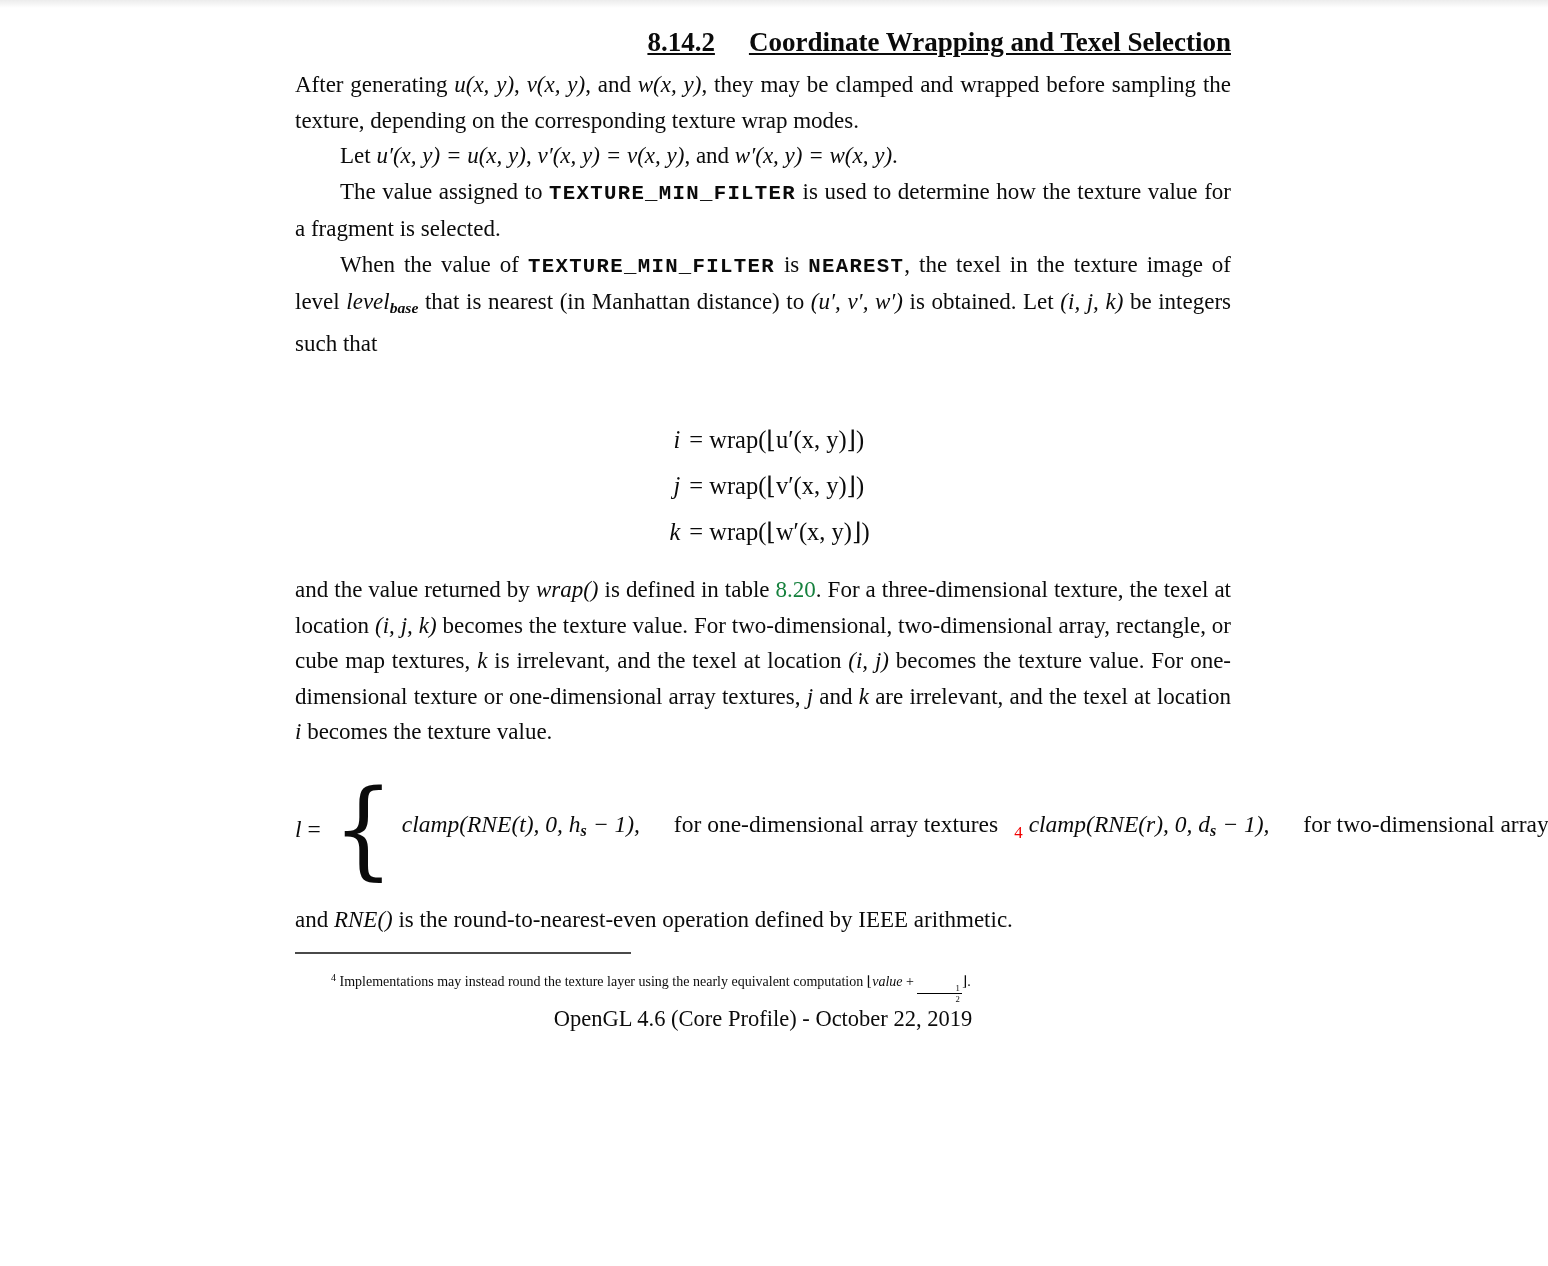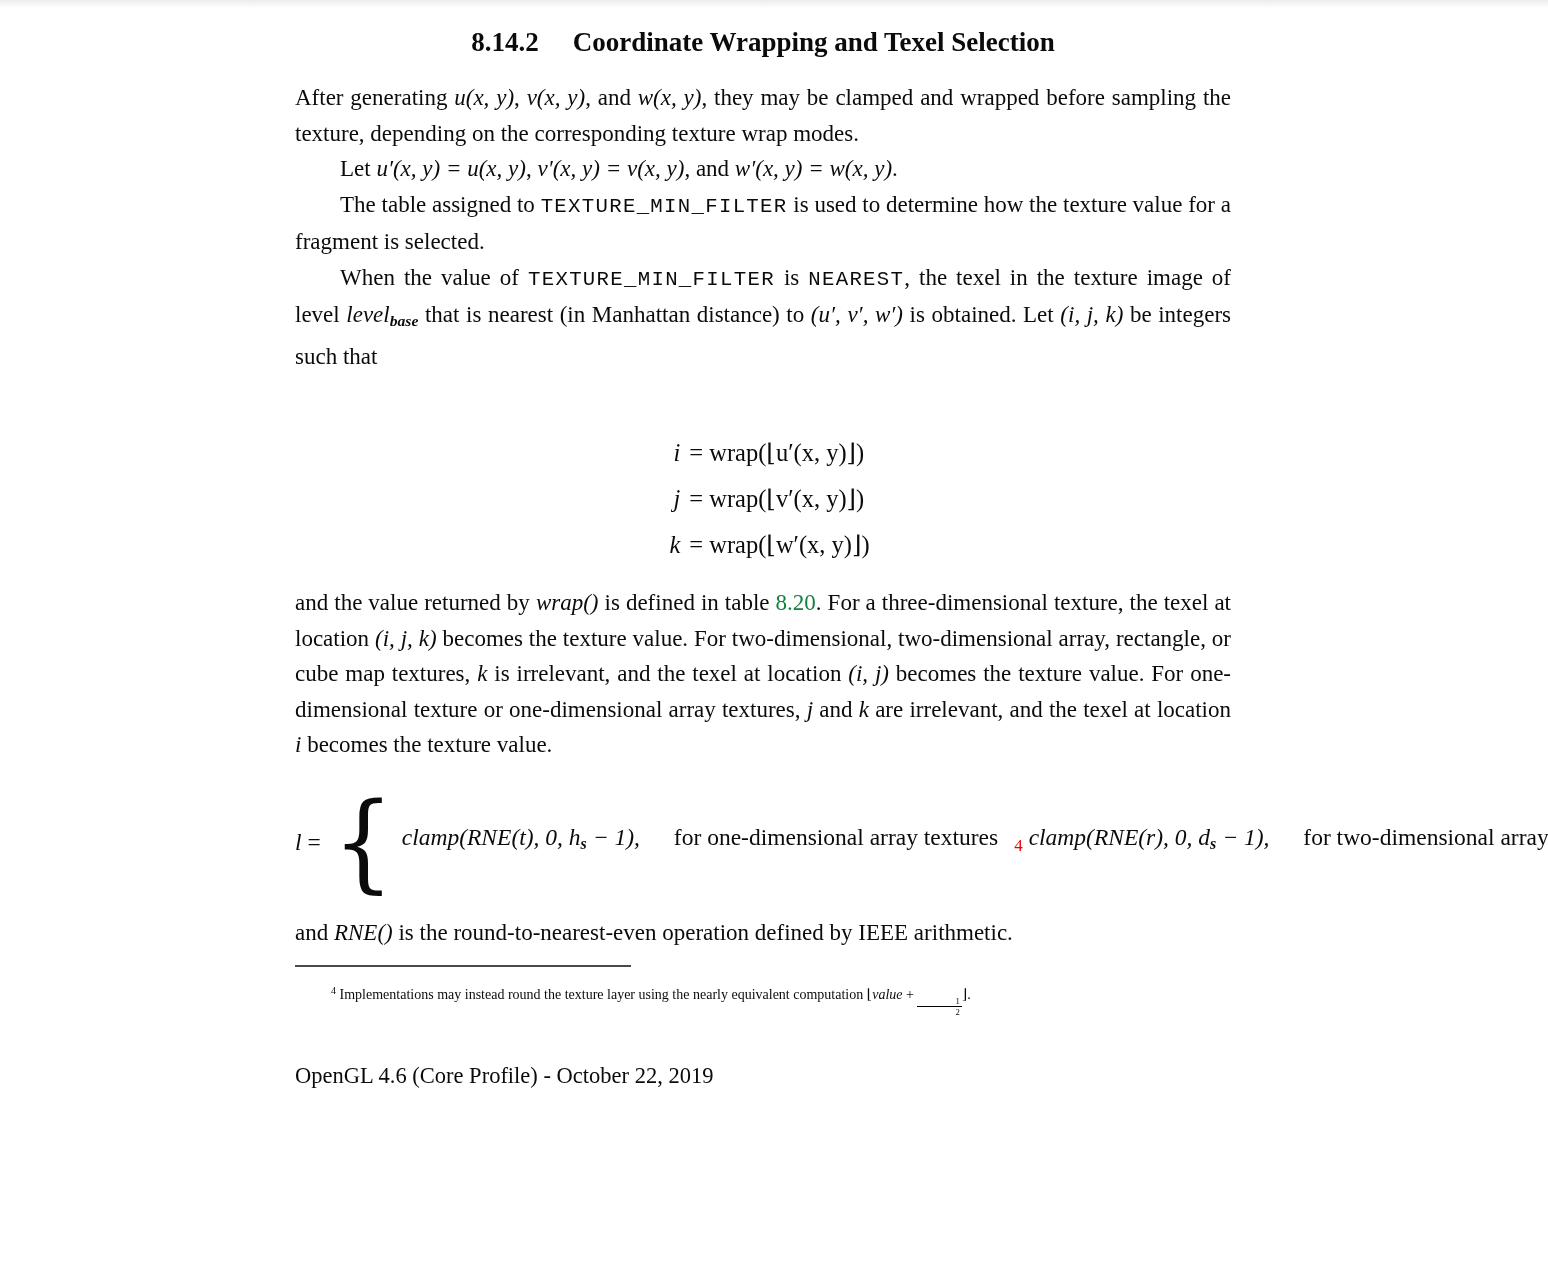--- a/index.html
+++ b/index.html
@@ -15,30 +15,30 @@
   .content {
     position: relative;
     margin-left: 295px;
     width: 936px;
     padding-top: 26px;
     font-size: 23px;
     line-height: 35.5px;
     text-align: justify;
   }
   h1.heading {
-    font-size: 27px; line-height: 32px; margin: 0 0 22px 0;
-    font-weight: bold; text-align: center;
+    font-size: 27px; line-height: 32px; margin: 0 0 9px 0;
+    font-weight: bold; text-align: right; text-decoration: underline;
   }
   h1.heading .sec-num { margin-right: 34px; }
   p { margin: 0; }
   .indent { text-indent: 45px; }
   .it { font-style: italic; }
   .tt {
     font-family: "Liberation Mono", "DejaVu Sans Mono", monospace;
-    font-size: 0.9em; letter-spacing: 1.3px;
+    font-size: 0.9em; letter-spacing: 1.3px; font-weight: bold;
   }
   .sub { font-size: 0.68em; vertical-align: -0.28em; font-weight: bold; }
   .red { color: #f00000; }
   a.xref { color: #15803d; text-decoration: none; cursor: pointer; }
 
   .eq-block {
     width: fit-content; margin: 56px auto 17px auto;
     font-size: 24.5px; line-height: 46px; text-align: left;
   }
   .eq-row { display: flex; }
@@ -68,36 +68,36 @@
   }
   .footnote { font-size: 14px; line-height: 29.5px; text-indent: 36px; text-align: justify; }
   .fn-marker { font-size: 0.72em; vertical-align: 0.45em; }
   .vfrac {
     display: inline-flex; flex-direction: column; font-size: 0.62em;
     line-height: 1.15; text-align: center; vertical-align: -0.55em;
   }
   .vfrac .num { border-bottom: 1.3px solid #000; padding: 0 2px; }
   .vfrac .den { padding: 0 2px; }
 
-  .footer { text-align: left; font-size: 22.5px; line-height: 30px; margin-top: 44px; text-indent: 0; }
+  .footer { text-align: center; font-size: 22.5px; line-height: 30px; text-indent: 0; }
 </style>
 </head>
 <body>
 
 <div class="top-edge"></div>
 
 <div class="content">
 
   <h1 class="heading"><span class="sec-num">8.14.2</span><span>Coordinate Wrapping and Texel Selection</span></h1>
 
   <p><span>After generating </span><span class="it">u(x, y)</span><span>, </span><span class="it">v(x, y)</span><span>, and </span><span class="it">w(x, y)</span><span>, they may be clamped and wrapped before sampling the texture, depending on the corresponding texture wrap modes.</span></p>
 
   <p class="indent"><span>Let </span><span class="it">u′(x, y) = u(x, y)</span><span>, </span><span class="it">v′(x, y) = v(x, y)</span><span>, and </span><span class="it">w′(x, y) = w(x, y)</span><span>.</span></p>
 
-  <p class="indent"><span>The table assigned to </span><span class="tt">TEXTURE_MIN_FILTER</span><span> is used to determine how the texture value for a fragment is selected.</span></p>
+  <p class="indent"><span>The value assigned to </span><span class="tt">TEXTURE_MIN_FILTER</span><span> is used to determine how the texture value for a fragment is selected.</span></p>
 
   <p class="indent"><span>When the value of </span><span class="tt">TEXTURE_MIN_FILTER</span><span> is </span><span class="tt">NEAREST</span><span>, the texel in the texture image of level </span><span class="it">level</span><span class="it sub">base</span><span> that is nearest (in Manhattan distance) to </span><span class="it">(u′, v′, w′)</span><span> is obtained. Let </span><span class="it">(i, j, k)</span><span> be integers such that</span></p>
 
   <div class="eq-block">
     <div class="eq-row">
         <span class="eq-lhs">i</span>
         <span class="eq-rhs">= wrap(⌊u′(x, y)⌋)</span>
       </div>
     <div class="eq-row">
         <span class="eq-lhs">j</span>

